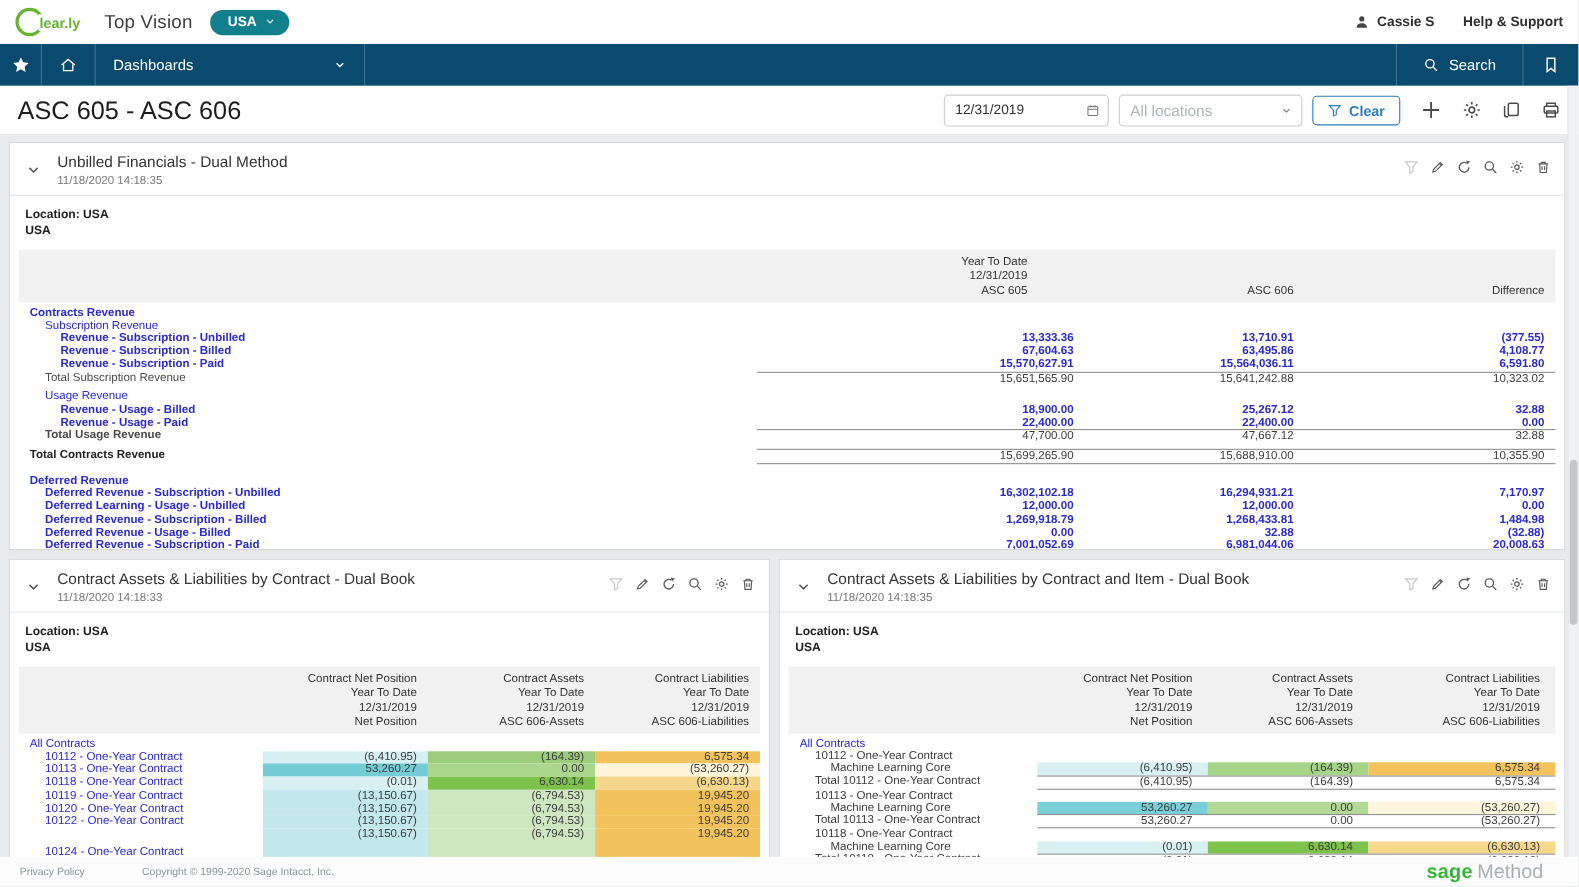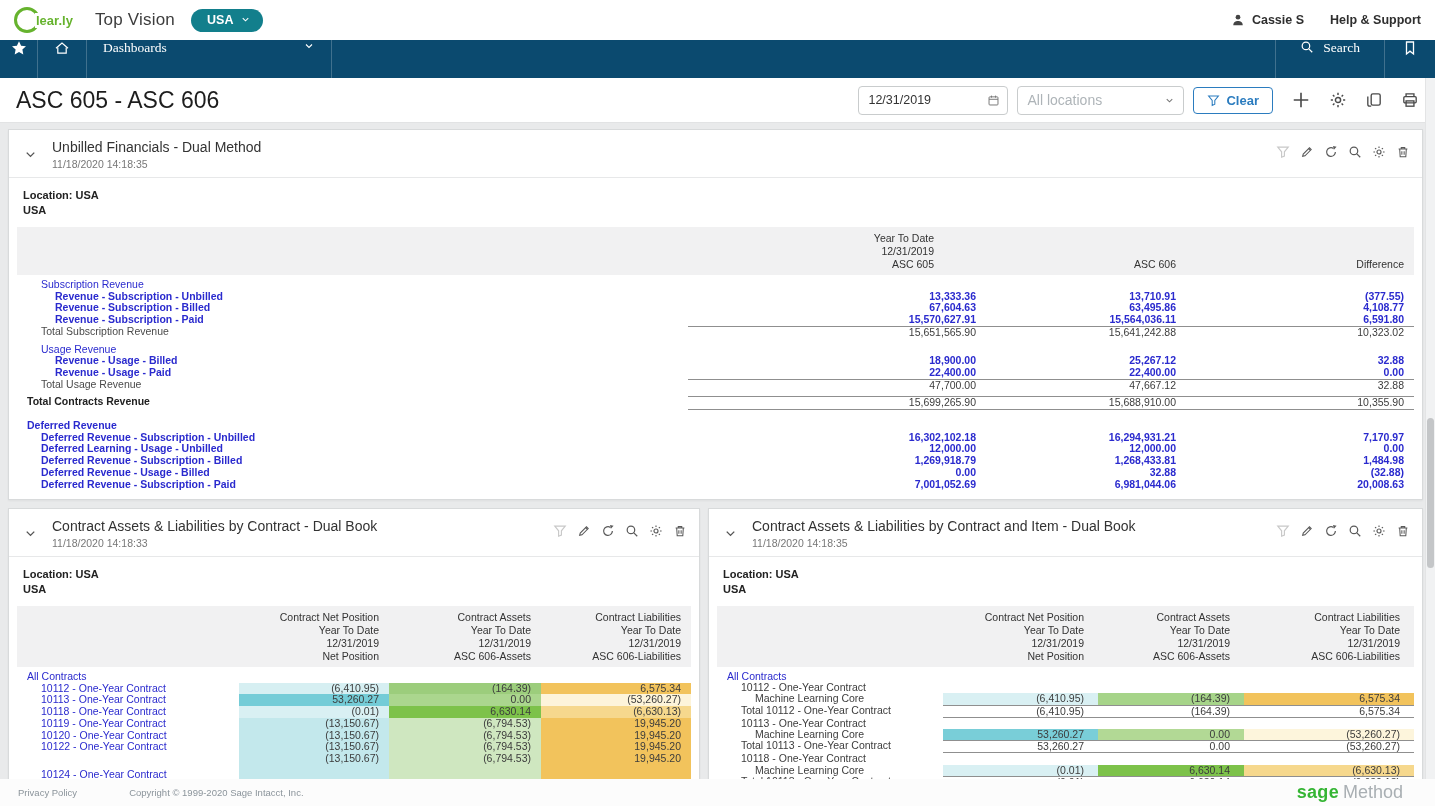--- a/index.html
+++ b/index.html
@@ -17,21 +17,21 @@
   .entity-pill{margin-left:16px;background:#127f8c;color:#fff;font-size:12.5px;font-weight:700;
       border-radius:14px;padding:4px 12px 5px 16px;display:flex;align-items:center;gap:7px;cursor:pointer;}
   .entity-pill .ic{width:11px;height:11px;color:#fff;}
   .top-right{margin-left:auto;display:flex;align-items:center;gap:26px;font-size:12.5px;color:#2f2f2f;}
   .userbox{display:flex;align-items:center;gap:7px;font-weight:700;}
   .userbox .ic{width:14px;height:14px;color:#444;}
   .helplink{font-weight:700;}
 
   
   .navbar{height:38px;background:#0b4a6f;display:flex;align-items:stretch;color:#fff;}
-  .nav-cell{display:flex;align-items:flex-start;justify-content:center;border-right:1px solid rgba(255,255,255,.22);font-family:Liberation Serif, serif;}
+  .nav-cell{display:flex;align-items:center;justify-content:center;border-right:1px solid rgba(255,255,255,.22);}
   .nav-star{width:37px;}
   .nav-home{width:48px;}
   .nav-cell .ic{width:16px;height:16px;color:#fff;}
   .nav-dash{width:212px;justify-content:space-between;padding:0 16px;font-size:13.5px;}
   .nav-dash .ic{width:12px;height:12px;}
   .nav-spacer{flex:1;border-right:none;}
   .nav-search{padding:0 24px;gap:9px;font-size:13.5px;border-left:1px solid rgba(255,255,255,.22);border-right:none;}
   .nav-search .ic{width:14px;height:14px;}
   .nav-bookmark{width:50px;border-left:1px solid rgba(255,255,255,.22);border-right:none;}
 
@@ -301,20 +301,21 @@
             <div class="bline">&nbsp;</div>
             <div class="bline">ASC 606</div>
           </div>
           <div class="bcol bcol2" style="width: 228px;">
             <div class="bline">&nbsp;</div>
             <div class="bline">&nbsp;</div>
             <div class="bline">Difference</div>
           </div>
         </div>
         <div class="rrow">
+          <div class="rlabel sb" style="padding-left: 10px;">Contracts Revenue</div>
           <div class="vals">
             <div class="cell" style="width: 298px;"></div>
             <div class="cell" style="width: 200px;"></div>
             <div class="cell" style="width: 228px;"></div>
           </div>
         </div>
         <div class="rrow">
           <div class="rlabel sl" style="padding-left: 24px;">Subscription Revenue</div>
           <div class="vals">
             <div class="cell" style="width: 298px;"></div>
@@ -373,21 +374,21 @@
         </div>
         <div class="rrow">
           <div class="rlabel sb" style="padding-left: 38px;">Revenue - Usage - Paid</div>
           <div class="vals">
             <div class="cell vb" style="width: 298px;">22,400.00</div>
             <div class="cell vb" style="width: 200px;">22,400.00</div>
             <div class="cell vb" style="width: 228px;">0.00</div>
           </div>
         </div>
         <div class="rrow">
-          <div class="rlabel st" style="padding-left: 24px;">Total Usage Revenue</div>
+          <div class="rlabel st" style="padding-left: 24px; font-weight: bold;">Total Usage Revenue</div>
           <div class="vals rt">
             <div class="cell" style="width: 298px;">47,700.00</div>
             <div class="cell" style="width: 200px;">47,667.12</div>
             <div class="cell" style="width: 228px;">32.88</div>
           </div>
         </div>
         <div class="vspace" style="height: 5px;"></div>
         <div class="rrow">
           <div class="rlabel sg" style="padding-left: 10px;">Total Contracts Revenue</div>
           <div class="vals rtb">

